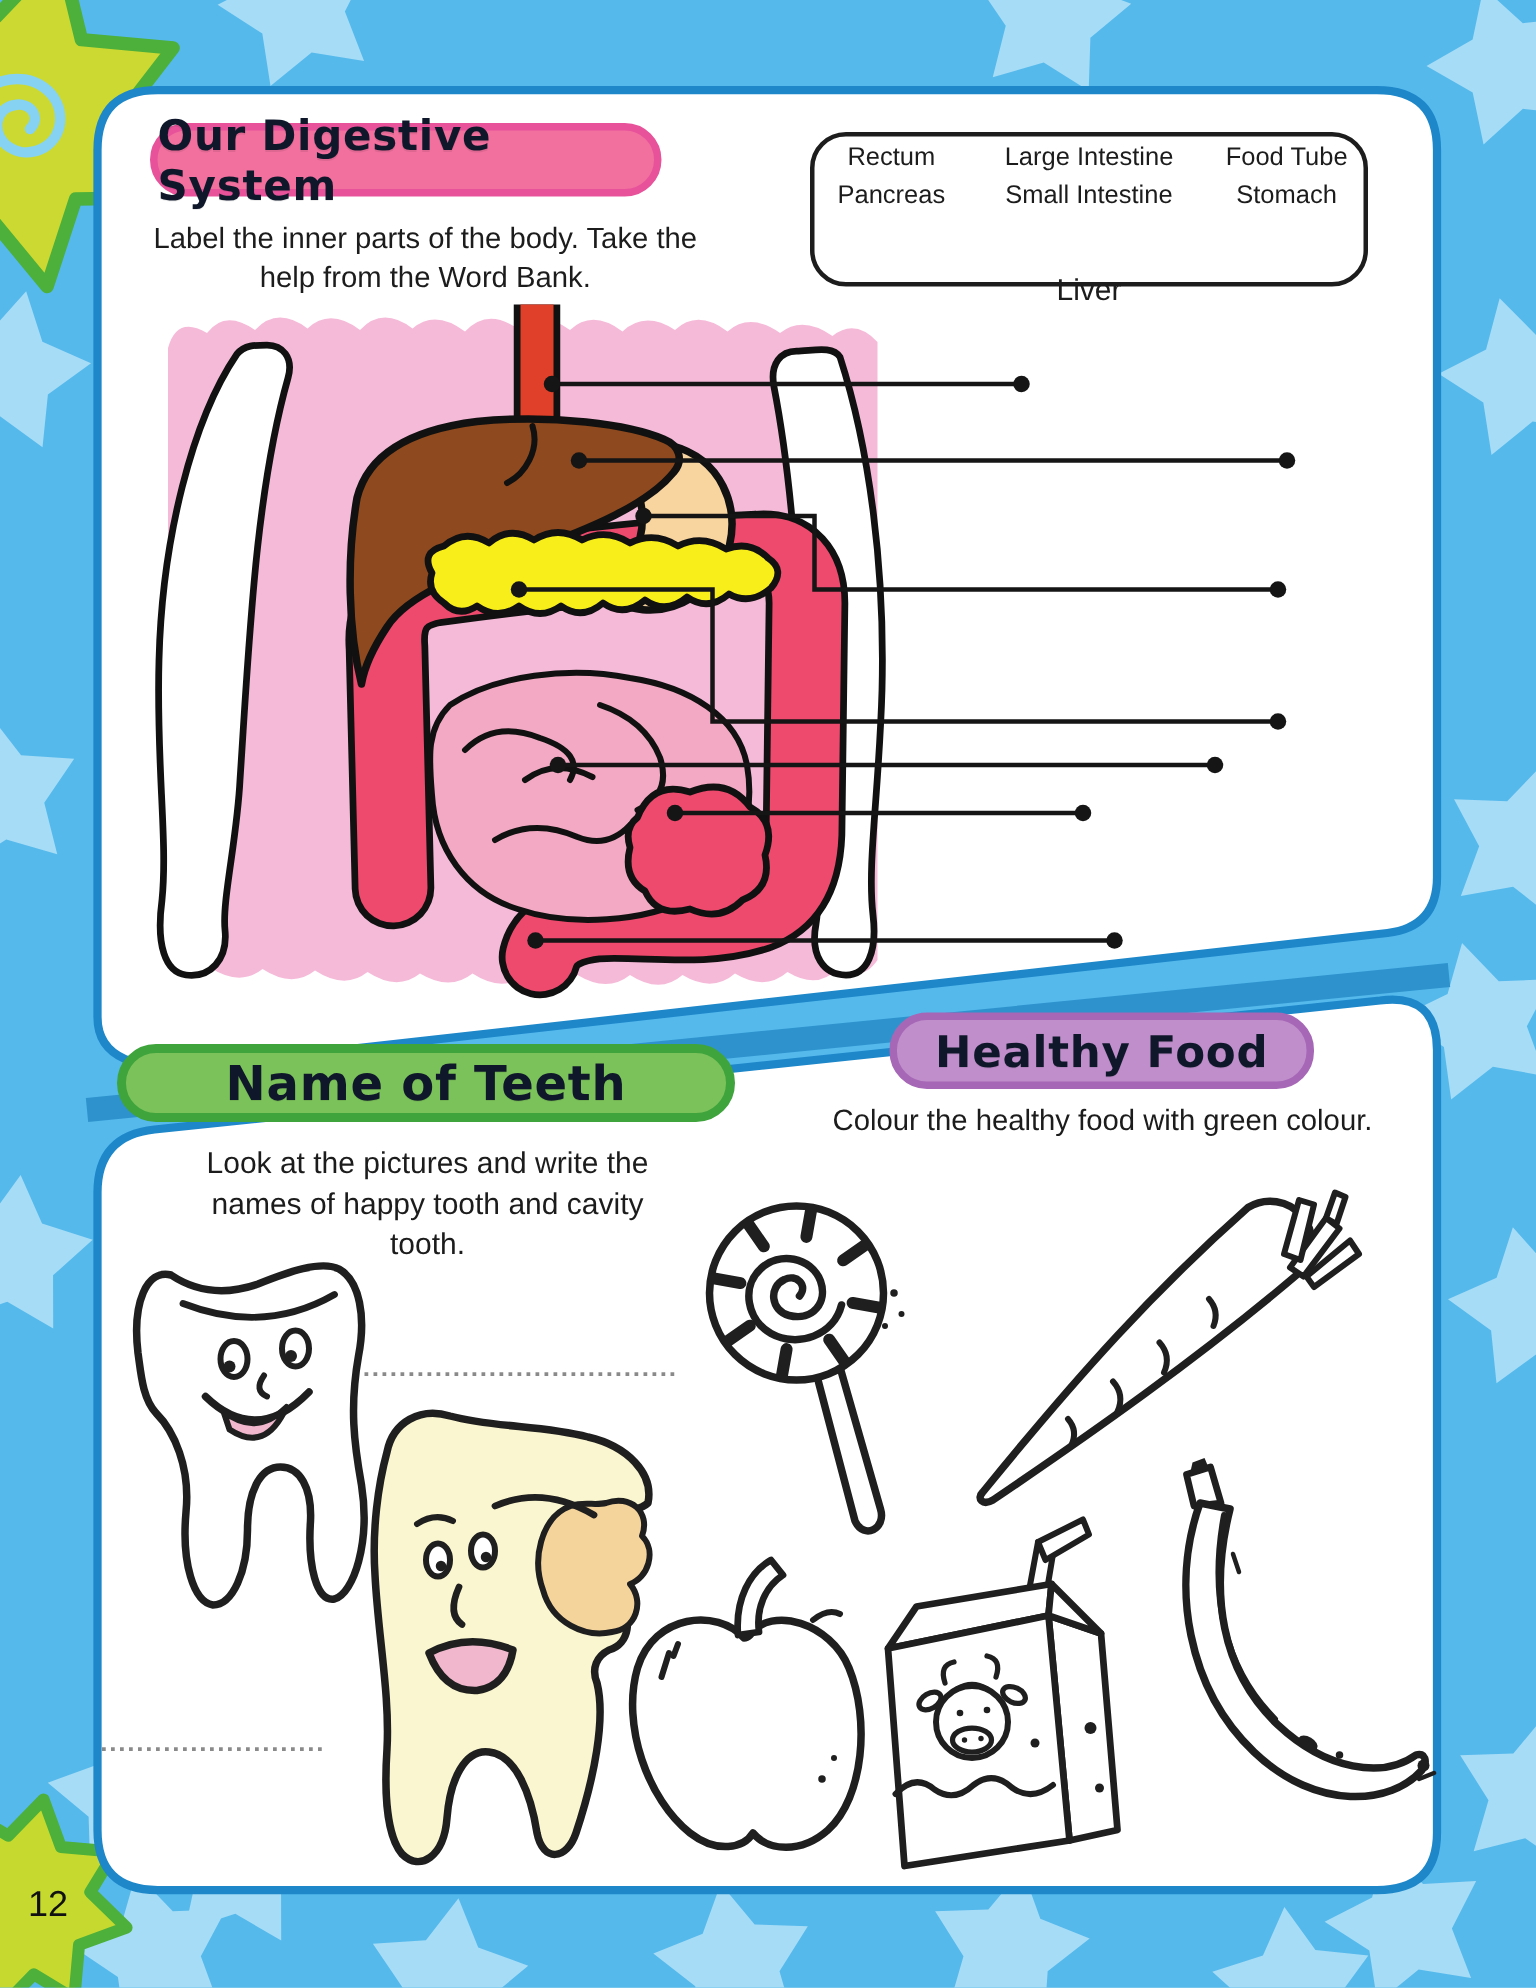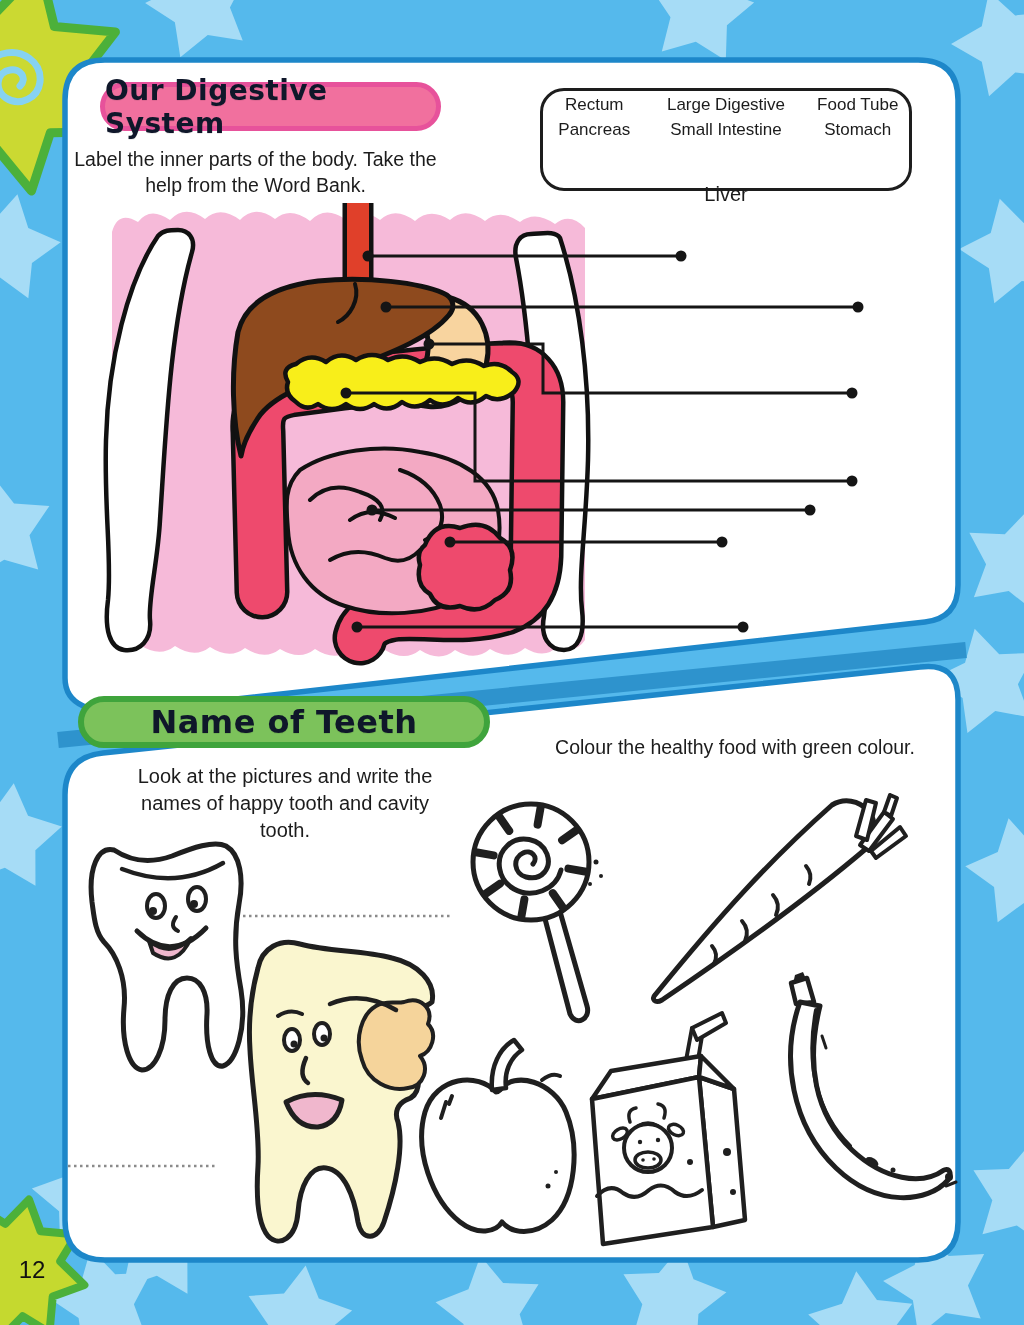--- a/index.html
+++ b/index.html
@@ -15,21 +15,21 @@
                border-radius:26px;font-size:32px;}
   .badge-purple{left:593px;top:675px;width:283px;height:51px;background:#c08fcb;border:5px solid #a667b6;
                 border-radius:25px;font-size:29px;}
   .wordbank{position:absolute;left:540px;top:88px;width:372px;height:103px;background:#fff;
             border:3.5px solid #1d1d1d;border-radius:24px;box-sizing:border-box;text-align:center;}
   .wb-title{font-weight:bold;font-size:19px;margin-top:6px;}
   .wb-cols{display:flex;margin-top:1px;font-size:17px;line-height:25px;}
   .wb-col{flex:0 0 28%;} .wb-col.mid{flex:0 0 44%;}
   .wb-liver{font-size:20px;line-height:25px;margin-top:40px;}
   .instr{position:absolute;text-align:center;font-size:19.5px;line-height:26px;}
-  #digestive-instructions{left:68px;top:146px;width:375px;}
+  #digestive-instructions{left:96px;top:146px;width:375px;}
   #teeth-instructions{left:120px;top:763px;width:330px;font-size:20px;line-height:27px;}
   #healthyfood-instructions{left:540px;top:734px;width:390px;}
   .pageno{position:absolute;left:14px;top:1256px;width:36px;text-align:center;font-size:24px;color:#111;}
 </style>
 </head>
 <body>
 
 <div class="page">
 
 <svg class="art" width="1024" height="1325" viewBox="0 0 1024 1325">
@@ -262,40 +262,43 @@
   <span>Our Digestive System</span>
 </div>
 
 <div class="wordbank">
   <div class="wb-cols">
     <div class="wb-col">
       <div>Rectum</div>
       <div>Pancreas</div>
     </div>
     <div class="wb-col mid">
-      <div>Large Digestive</div>
+      <div>Large Intestine</div>
       <div>Small Intestine</div>
     </div>
     <div class="wb-col">
       <div>Food Tube</div>
       <div>Stomach</div>
     </div>
   </div>
   <div class="wb-liver">Liver</div>
 </div>
 
 <div class="instr" id="digestive-instructions">
   <div>Label the inner parts of the body. Take the</div>
   <div>help from the Word Bank.</div>
 </div>
 
 <div class="badge badge-green">
   <span>Name of Teeth</span>
 </div>
 
+<div class="badge badge-purple">
+  <span>Healthy Food</span>
+</div>
 
 <div class="instr" id="teeth-instructions">
   <div>Look at the pictures and write the</div>
   <div>names of happy tooth and cavity</div>
   <div>tooth.</div>
 </div>
 
 <div class="instr" id="healthyfood-instructions">
   <div>Colour the healthy food with green colour.</div>
 </div>

